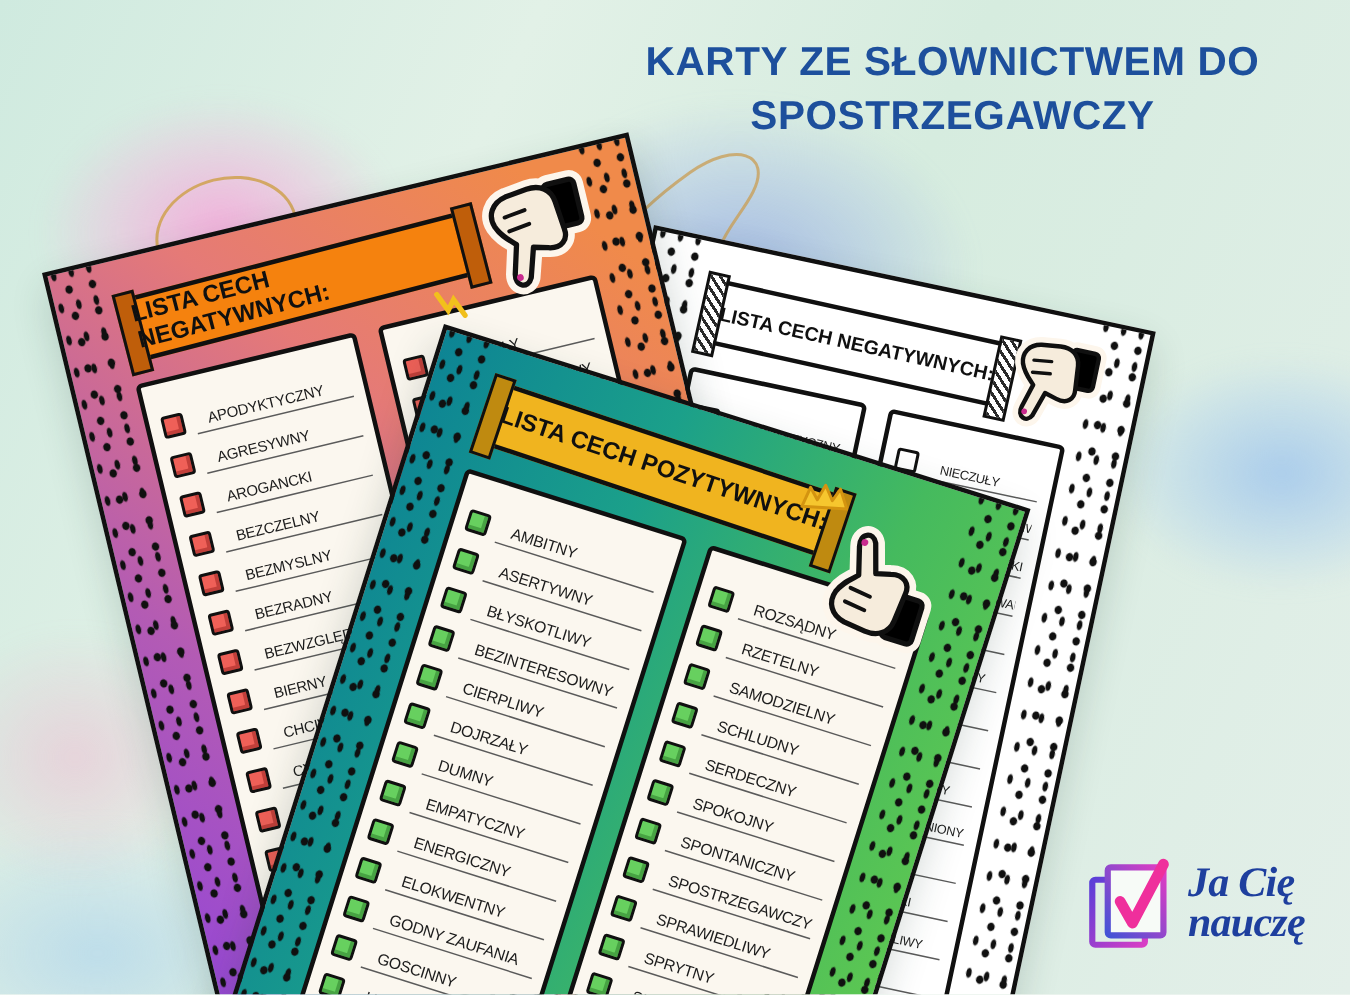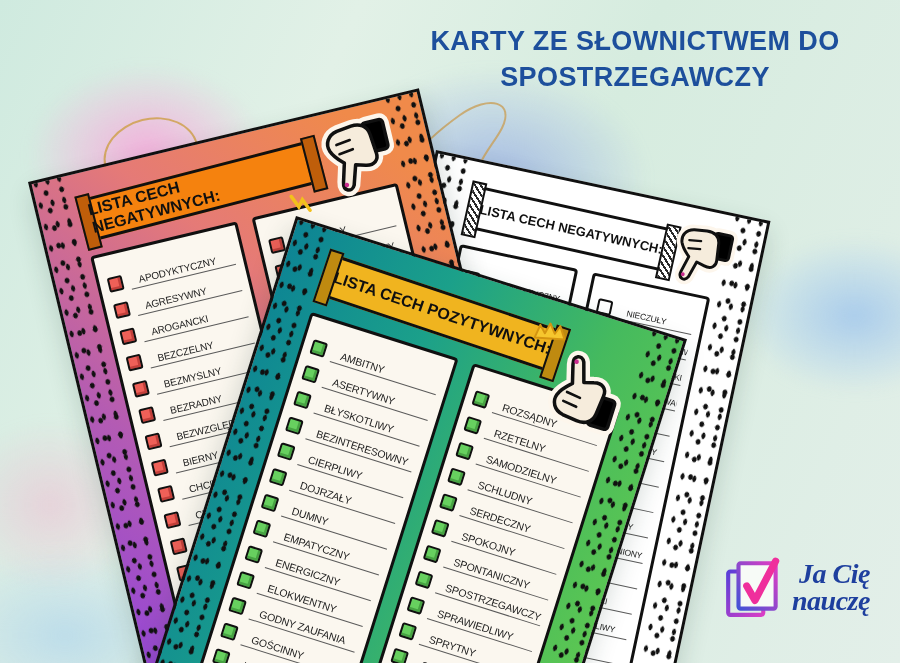--- a/index.html
+++ b/index.html
@@ -76,21 +76,21 @@
   .card-green .banner{width:74%;font-size:16px;background:#f0b41f;transform:rotate(1deg);}
   .card-green .banner::before,.card-green .banner::after{background:#bf8a10;}
   .card-green .col{background:#fbf7ef;}
   .card-green .cb{background:#67d05f;box-shadow:inset -2.5px -2.5px 0 rgba(20,90,20,.38);}
   .card-green .row{height:27px;}
   .card-green .word{font-size:10.5px;}
   .card-green .thumb{right:-6px;top:20px;}
   .card-green .crown{right:74px;top:6px;transform:rotate(-14deg);}
   .card-purple .zap{right:86px;top:58px;transform:rotate(10deg);}
   
-  .logo{position:absolute;left:722px;top:555px;display:flex;align-items:center;z-index:4;text-align:right;}
+  .logo{position:absolute;left:722px;top:570px;display:flex;align-items:center;z-index:4;}
   .logo-text{margin-left:4px;color:#1e3f9e;font-family:"Liberation Serif",serif;
     font-style:italic;font-weight:bold;font-size:28px;line-height:.95;letter-spacing:-.5px;}
 </style>
 </head>
 <body>
 
 <svg width="0" height="0" style="position:absolute">
   <defs>
     <g id="hand">
       <g stroke="#fdf6ec" stroke-width="14" stroke-linejoin="round" stroke-linecap="round" fill="none">

